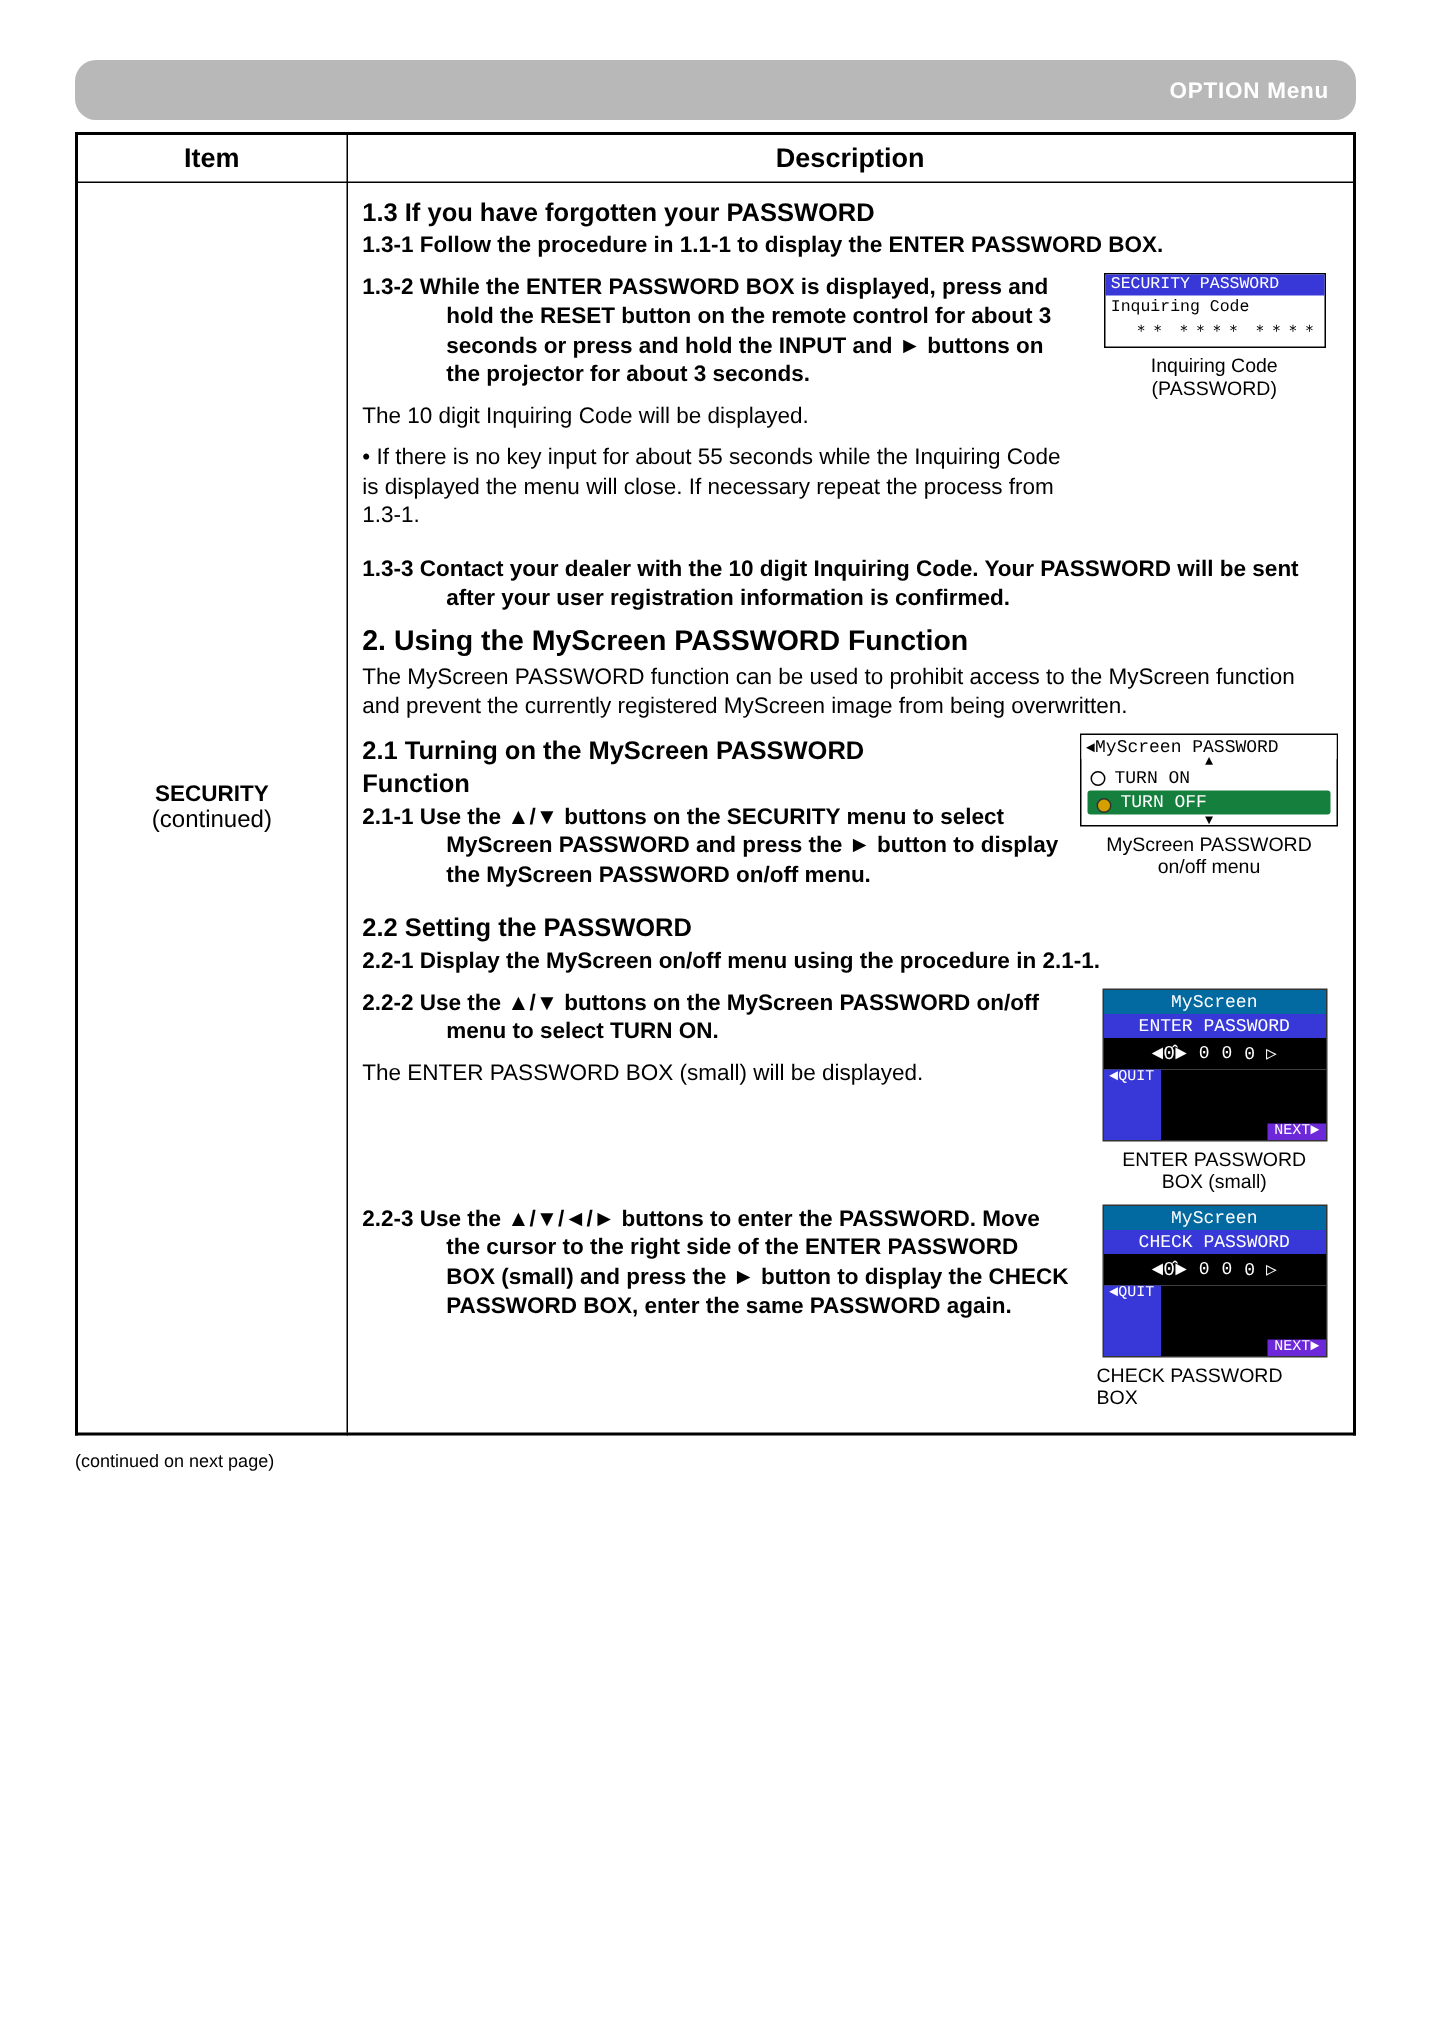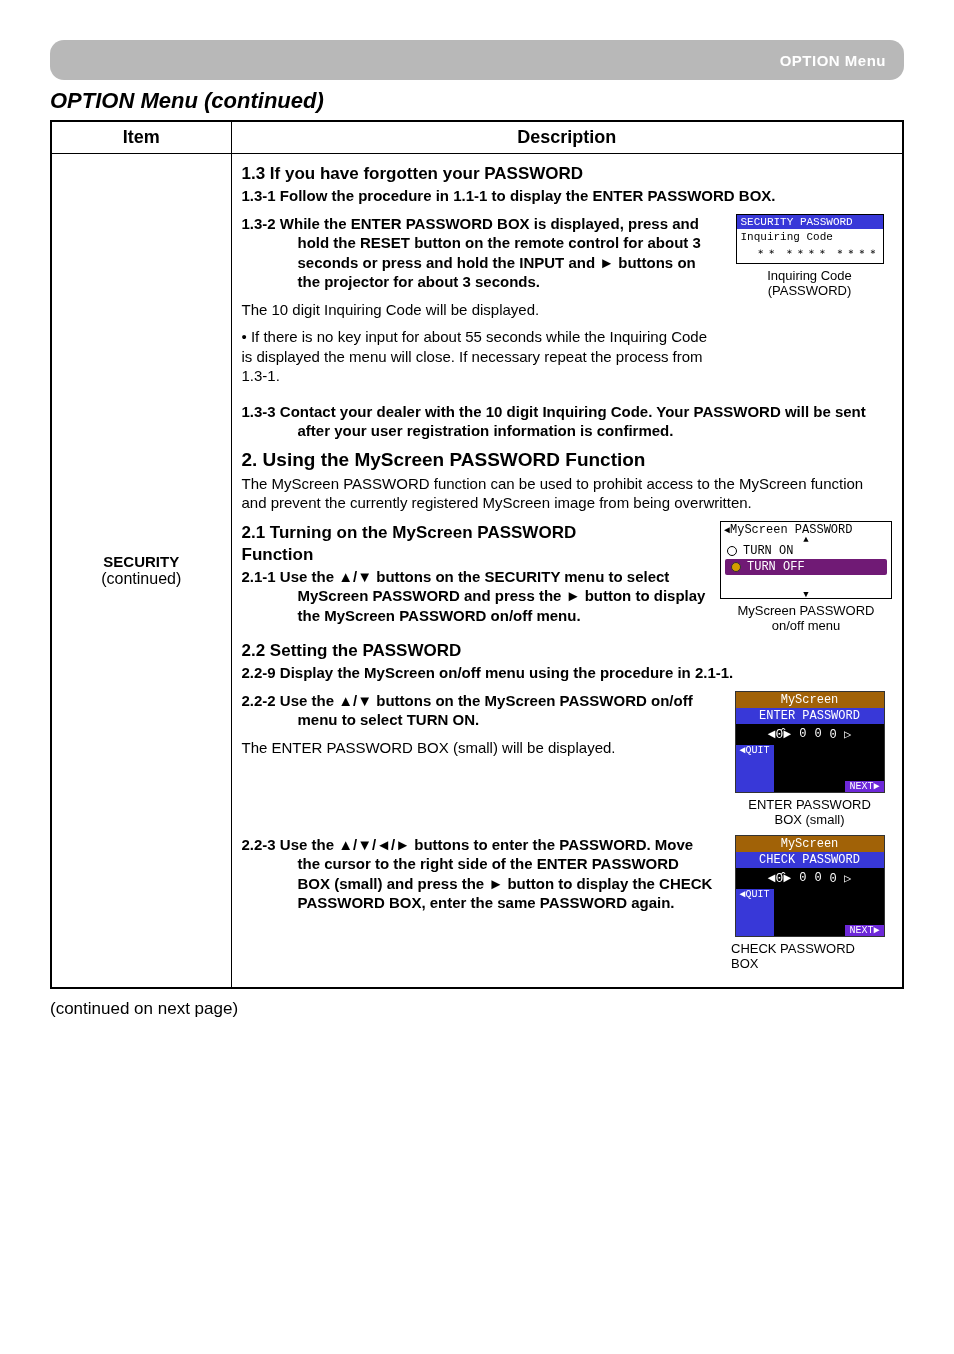--- a/index.html
+++ b/index.html
@@ -19,45 +19,44 @@
 .row { display: flex; align-items: flex-start; gap: 12px; margin-bottom: 8px; }
 .row .text { flex: 1; }
 .mini-box { border: 1px solid #000; width: 148px; font-size: 11px; flex-shrink: 0; }
 .mini-box .title-bar { background: #3838d8; color: #fff; padding: 1px 4px; font-family: 'Courier New', monospace; font-size: 11px; }
 .mini-box .mono { font-family: 'Courier New', monospace; padding: 2px 4px; font-size: 11px; line-height: 1.2; }
 .mini-caption { text-align: center; font-size: 13px; margin-top: 4px; width: 165px; flex-shrink: 0; }
 .side-stack { display: flex; flex-direction: column; align-items: center; flex-shrink: 0; }
 .onoff-box { border: 1px solid #000; width: 172px; font-family: 'Courier New', monospace; font-size: 12px; }
 .onoff-box .hdr { background: #fff; text-align: left; padding: 1px 3px; border-bottom: 0; }
 .onoff-box .line { padding: 1px 6px; display: flex; align-items: center; gap: 6px; }
-.onoff-box .sel { background: #701a75; color: #fff; margin: 0 4px 18px 4px; border-radius: 2px; }
+.onoff-box .sel { background: #15803d; color: #fff; margin: 0 4px 2px 4px; border-radius: 2px; align-items: flex-end; }
 .radio { display: inline-block; width: 10px; height: 10px; border: 1px solid #000; border-radius: 50%; }
 .radio.fill { background: radial-gradient(circle, #d4a000 40%, #d4a000 40%, transparent 45%); border-color: #333; background: #d4a000; }
 .arrow-tri { font-size: 10px; }
 .pw-box { width: 150px; border: 1px solid #333; font-family: 'Courier New', monospace; font-size: 12px; text-align: center; color: #fff; }
-.pw-box .hdr1 { background: #a16207; padding: 1px; }
+.pw-box .hdr1 { background: #0369a1; padding: 1px; }
 .pw-box .hdr2 { background: #3838d8; padding: 1px; }
 .pw-box .digits { background: #000; padding: 3px; display: flex; justify-content: center; align-items: center; gap: 8px; }
 .pw-box .crosshair { font-size: 13px; }
 .pw-box .footer { background: #000; display: flex; justify-content: space-between; font-size: 10px; }
 .pw-box .footer span:first-child { background: #3838d8; padding: 0 4px; }
 .pw-box .footer span:last-child { background: #6d28d9; padding: 0 4px; margin-top: 36px; }
 .big-h { font-weight: bold; font-size: 19px; margin-top: 6px; margin-bottom: 3px; }
-.footer-note { font-size: 17px; margin-top: 10px; }
+.footer-note { font-size: 12px; margin-top: 10px; }
 .page-num { text-align: right; font-size: 17px; margin-top: 30px; }
 </style>
 </head>
 <body>
 
 <div class="page">
   <div class="header-bar">
     <span class="header-bar-text">OPTION Menu</span>
   </div>
 
-  <div class="section-title">OPTION Menu (continued)</div>
 
   <table class="main">
     <tbody>
         <tr>
       <th>Item</th>
       <th>Description</th>
     </tr>
     <tr>
       <td class="col-item">
         <div>SECURITY</div>
@@ -113,21 +112,21 @@
               <div style="text-align:center;font-size:9px;line-height:0.6">▼</div>
             </div>
             <div class="mini-caption">
               <div>MyScreen PASSWORD</div>
               <div>on/off menu</div>
             </div>
           </div>
         </div>
 
         <h3>2.2 Setting the PASSWORD</h3>
-        <p class="indent">2.2-9 Display the MyScreen on/off menu using the procedure in 2.1-1.</p>
+        <p class="indent">2.2-1 Display the MyScreen on/off menu using the procedure in 2.1-1.</p>
 
         <div class="row">
           <div class="text">
             <p class="indent">2.2-2 Use the ▲/▼ buttons on the MyScreen PASSWORD on/off menu to select TURN ON.</p>
             <p>The ENTER PASSWORD BOX (small) will be displayed.</p>
           </div>
           <div class="side-stack">
             <div class="pw-box">
               <div class="hdr1">MyScreen</div>
               <div class="hdr2">ENTER PASSWORD</div>

